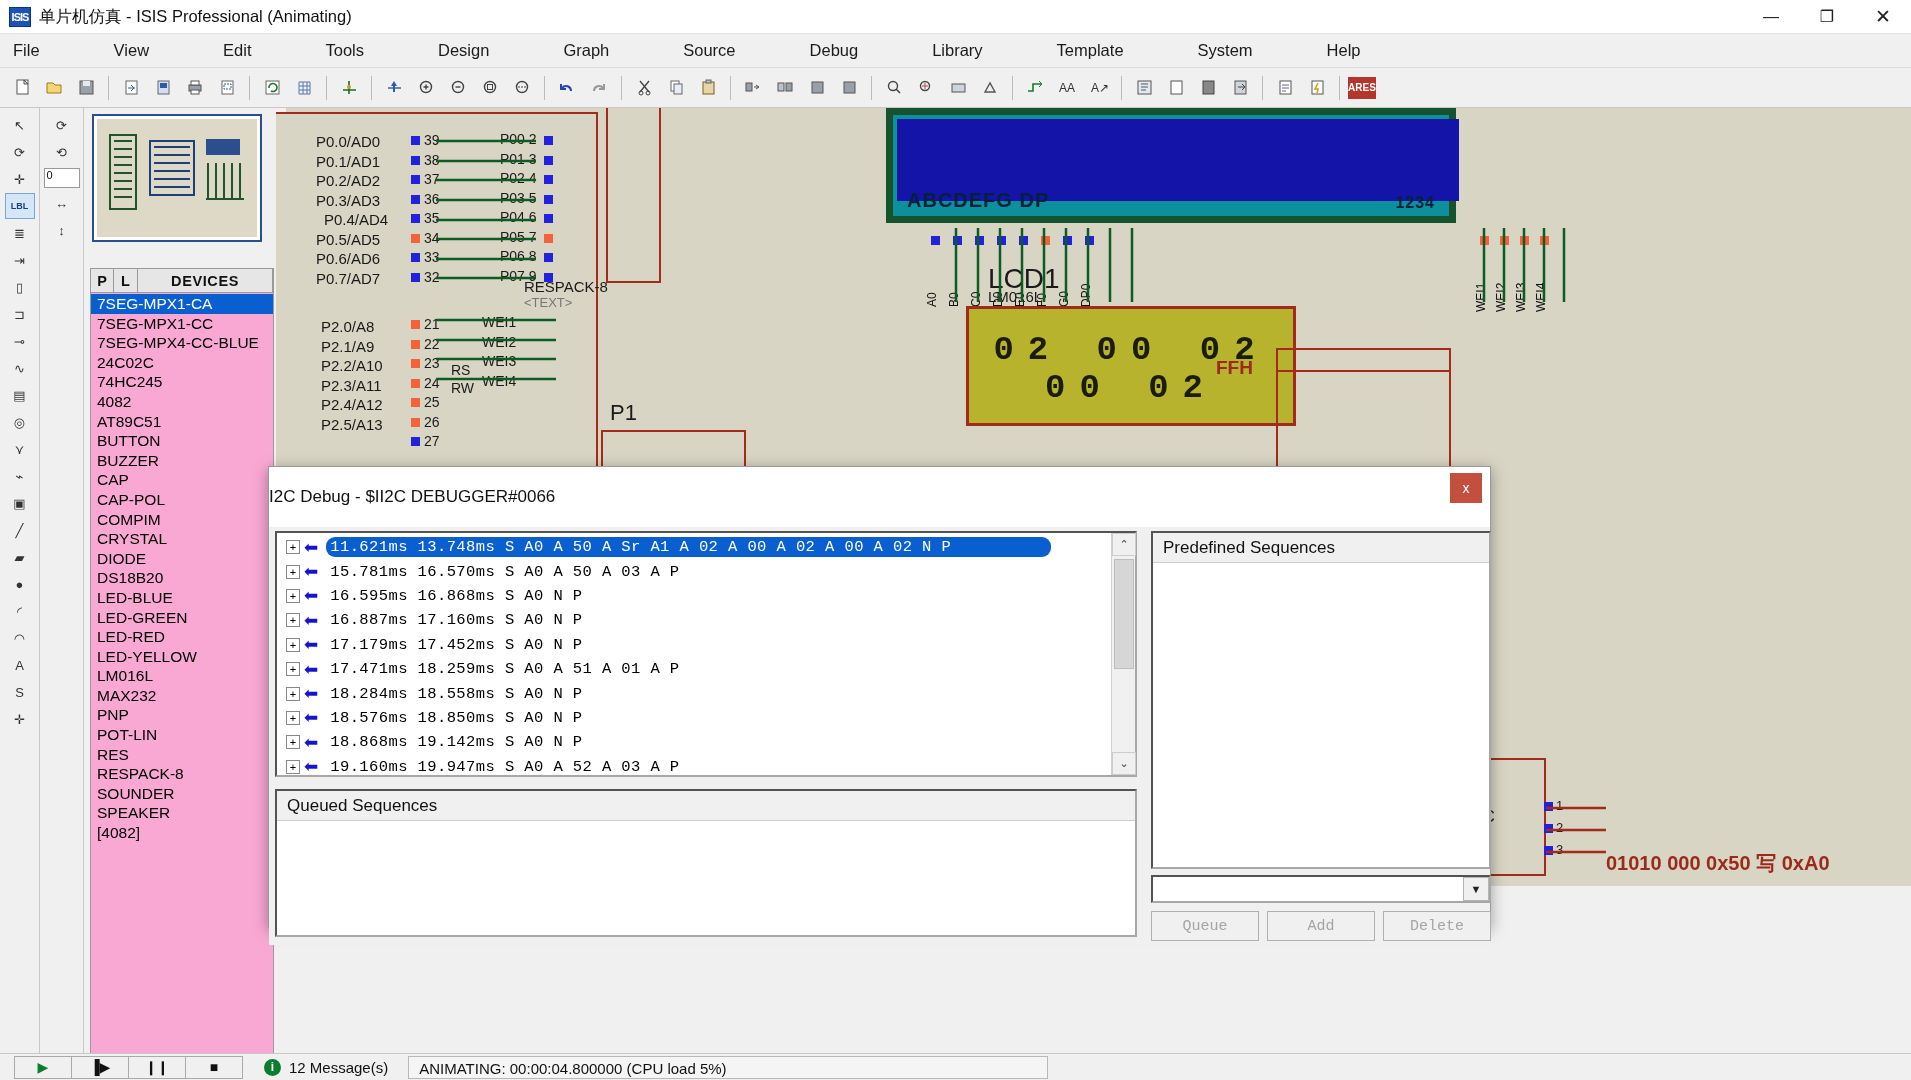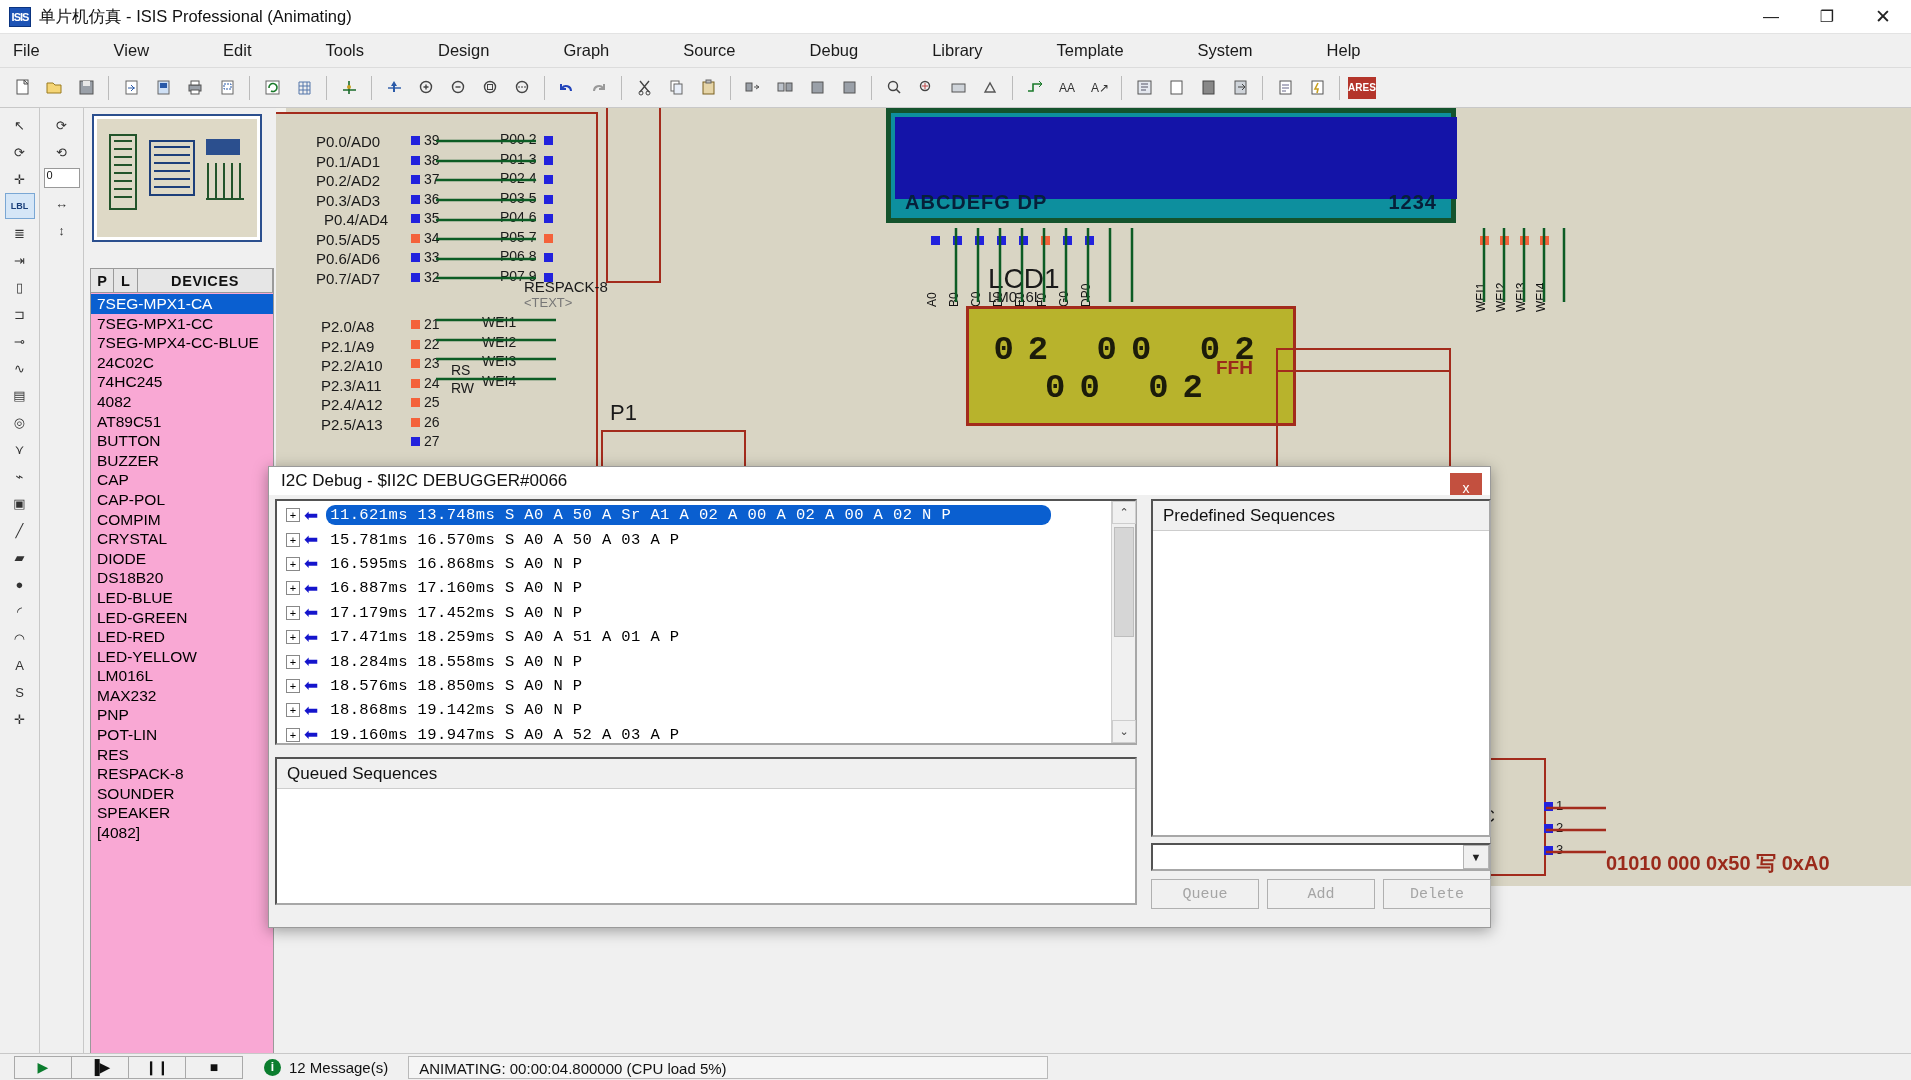--- a/index.html
+++ b/index.html
@@ -128,34 +128,34 @@
          font-family:"Liberation Sans", sans-serif; }
   .lbl-r { position:absolute; font-size:19px; color:#9a2a1b; font-weight:bold; white-space:nowrap; }
   .pin-sq { position:absolute; width:9px; height:9px; }
   .pin-b { background:#2222dd; }
   .pin-r { background:#f4623a; }
   .pin-k { background:#7b7b7b; }
 
   
   .lcd-outer {
     position:absolute; left:610px; top:0px; width:570px; height:115px;
-    background:#0d8f9e; border:5px solid #14532d;
+    background:#0d8f9e; border:7px solid #14532d;
   }
   .lcd-screen {
     position:absolute; left:4px; top:4px; width:562px; height:82px;
     background:#1414a8;
   }
   .lcd-seg {
     position:absolute; bottom:4px; left:14px;
     font-size:20px; font-weight:bold; color:#06203a;
     letter-spacing:1px; font-family:"Liberation Sans", sans-serif;
   }
   .lcd-num {
     position:absolute; bottom:4px; right:14px;
-    font-size:20px; font-weight:bold; color:#06203a; letter-spacing:1px;
+    font-size:16px; font-weight:bold; color:#06203a; letter-spacing:1px;
   }
 
   
   .seg7 {
     position:absolute; left:690px; top:198px; width:330px; height:120px;
     background:#b8b32c; border:3px solid #a32b1c;
   }
   .seg7 .digits {
     position:absolute; left:0; right:0; top:22px;
     text-align:center; font-size:34px; font-weight:bold; color:#1c1c0a;
@@ -187,22 +187,22 @@
   
   .cursor-hand { position:absolute; left:1040px; top:408px; font-size:34px; color:#000; }
 
   
   .dialog {
     position:absolute; left:268px; top:466px; width:1223px; height:462px;
     background:#f0f0f0; border:1px solid #9a9a9a;
     box-shadow:0 3px 14px rgba(0,0,0,.35);
   }
   .dlg-title {
-    height:28px; background:#ffffff; display:flex; align-items:center;
-    padding-left:12px; position:relative;
+    height:60px; background:#ffffff; display:flex; align-items:center;
+    position:relative;
   }
   .dlg-title-text { font-size:17px; color:#111; }
   .dlg-close {
     position:absolute; right:8px; top:6px; width:32px; height:30px;
     background:#c3503f; color:#fff; font-size:14px;
     display:flex; align-items:center; justify-content:center;
   }
   .dlg-body { position:relative; height:418px; background:#f0f0f0; }
 
   .trace-panel {

